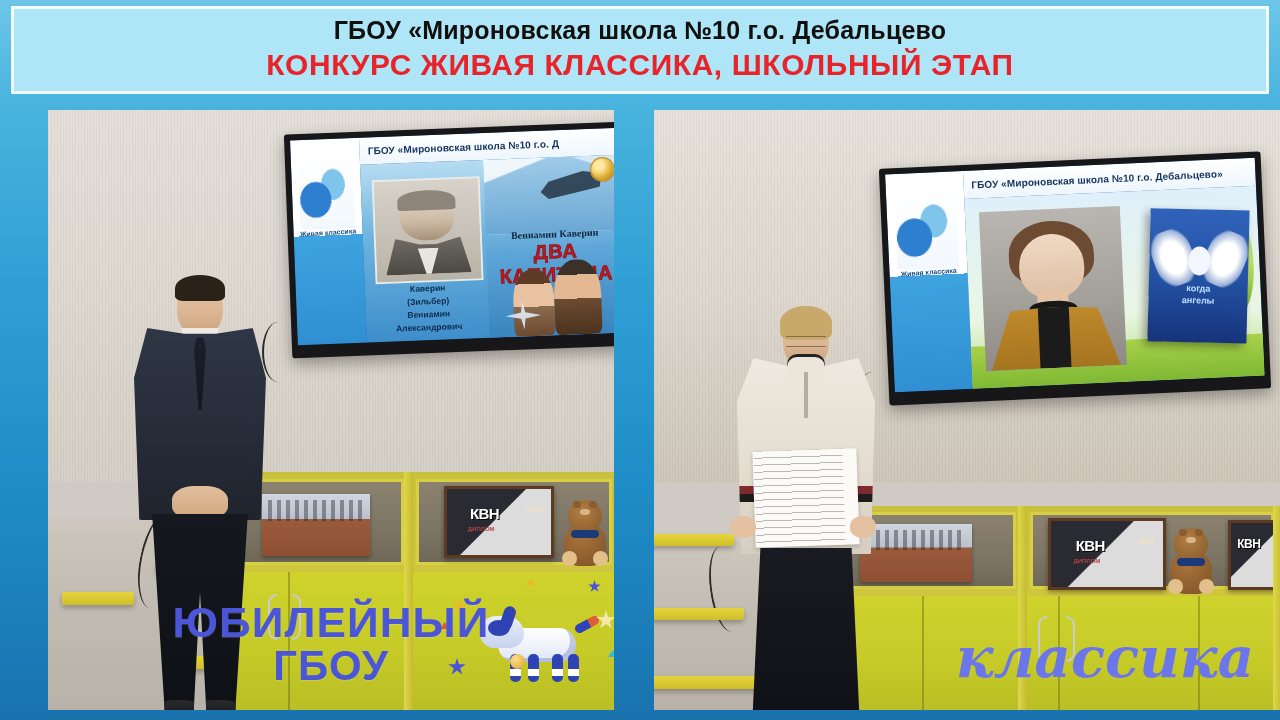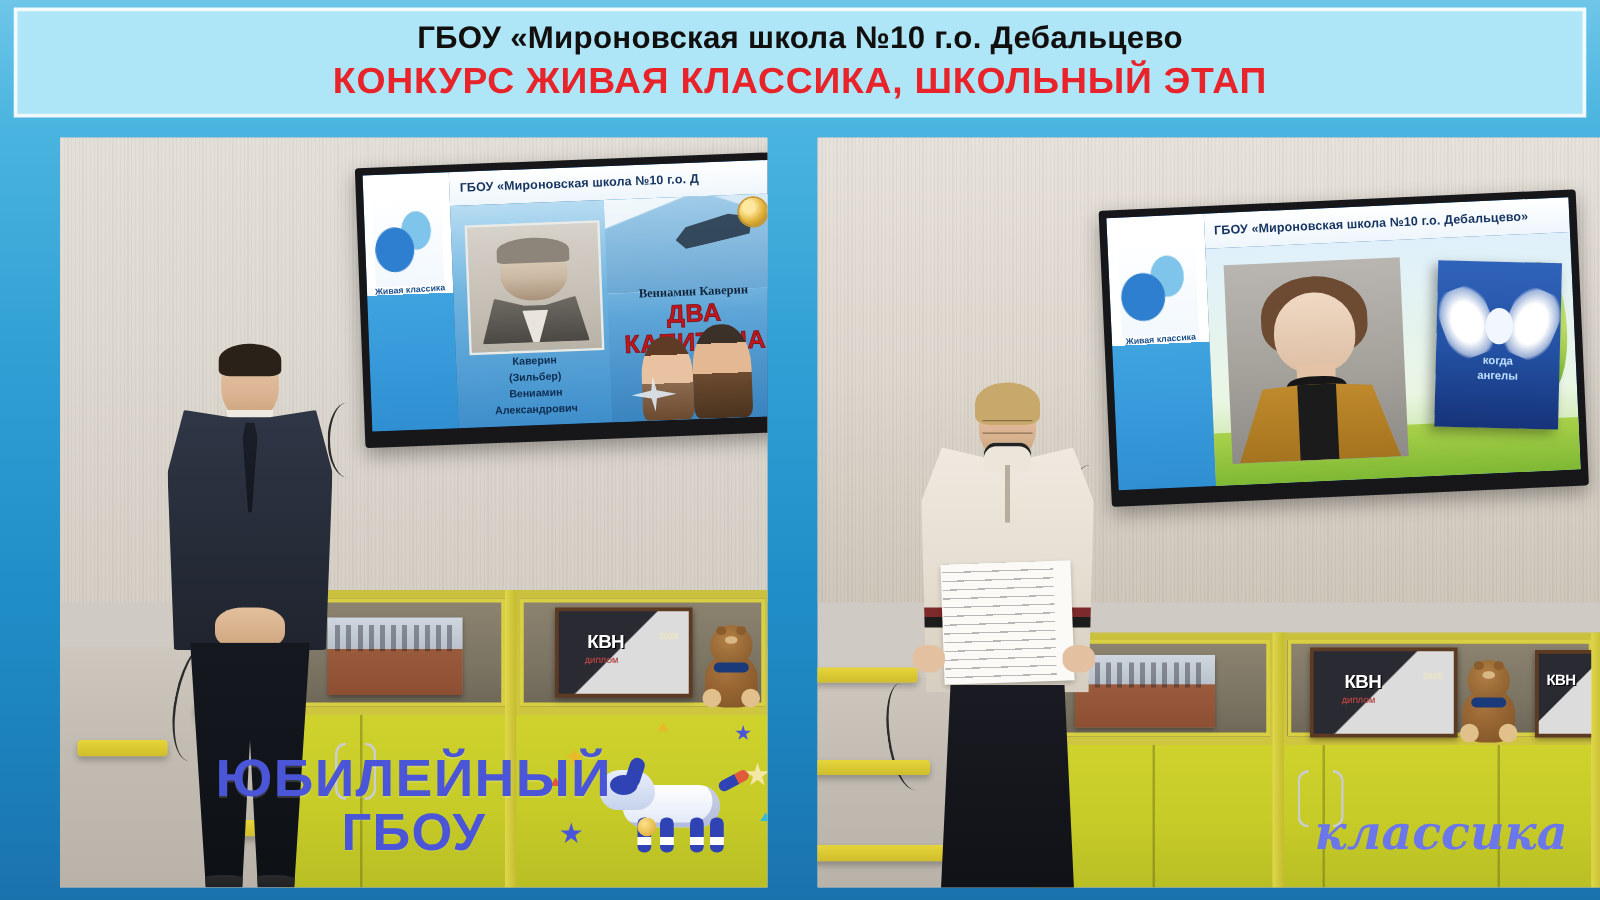--- a/index.html
+++ b/index.html
@@ -652,21 +652,21 @@
     position: absolute;
     right: 26px; bottom: 26px;
     text-align: center;
     color: #6b76ea;
     font-family: "DejaVu Serif", "Liberation Serif", serif;
     font-style: italic;
     font-weight: bold;
     line-height: .92;
   }
   .wm-live .l1 { font-size: 58px; display: block; }
-  .wm-live .l2 { font-size: 38px; display: block; }
+  .wm-live .l2 { font-size: 56px; display: block; }
 
   .mascot { position: absolute; }
   .m-body {
     position: absolute; left: 18px; top: 26px;
     width: 78px; height: 34px;
     border-radius: 18px;
     background: linear-gradient(180deg, #ffffff, #dfe7f5);
     box-shadow: inset -6px -4px 0 rgba(43,62,150,.25);
   }
   .m-head {

